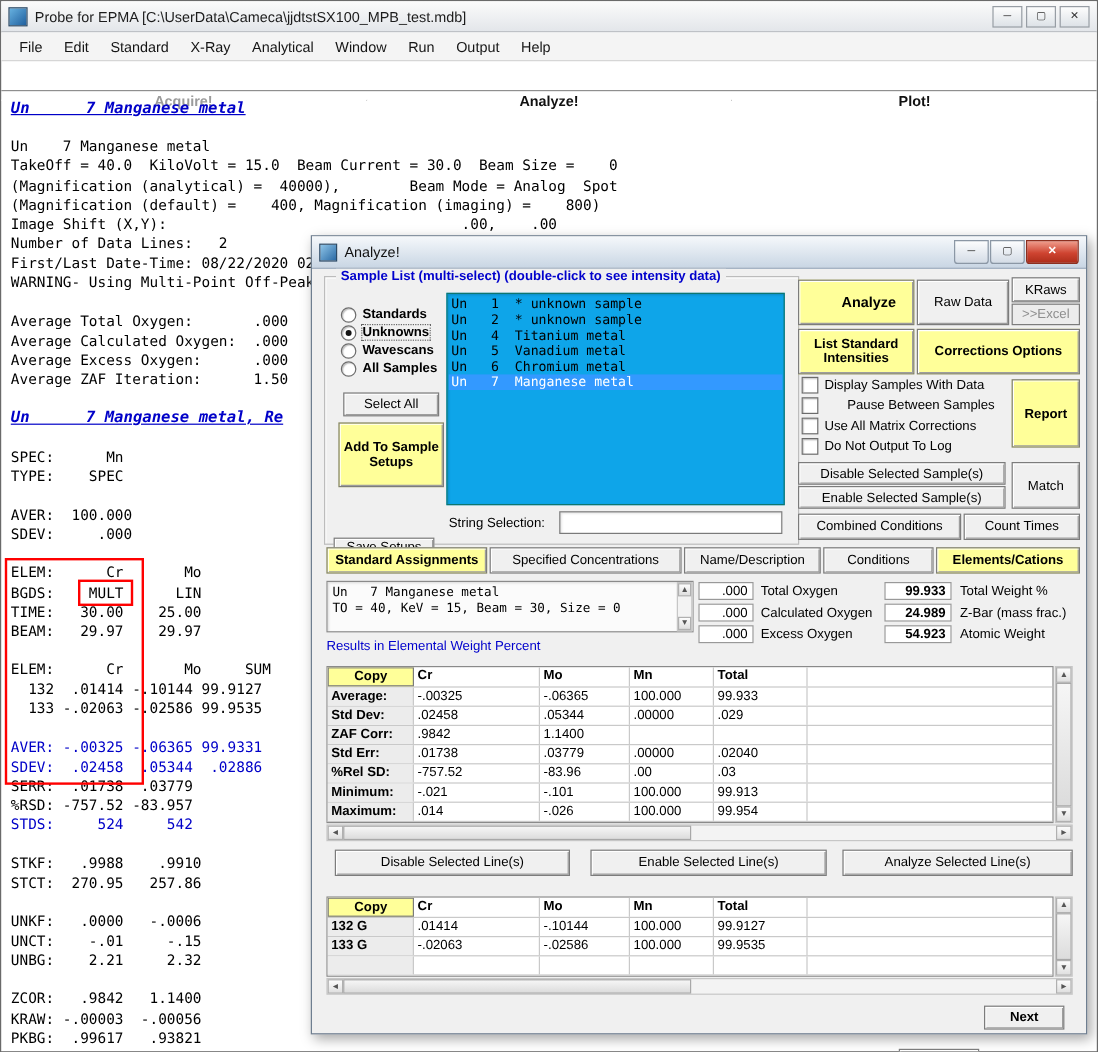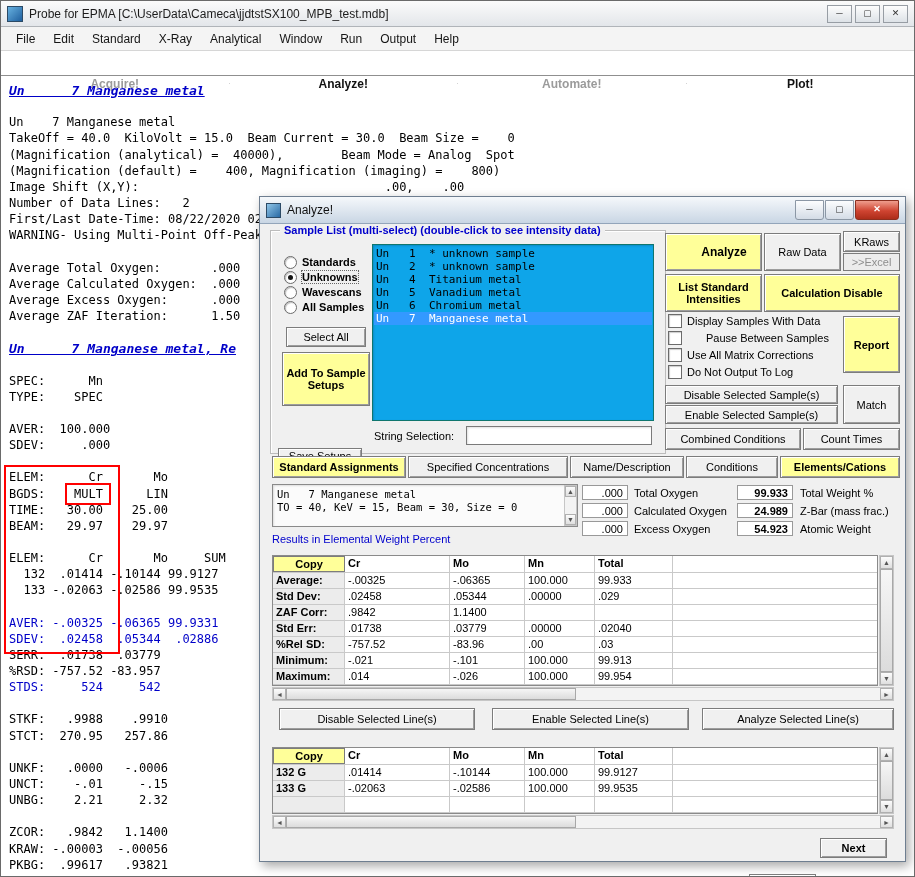--- a/index.html
+++ b/index.html
@@ -100,21 +100,20 @@
       <span class="menu-item">Analytical</span>
       <span class="menu-item">Window</span>
       <span class="menu-item">Run</span>
       <span class="menu-item">Output</span>
       <span class="menu-item">Help</span>
     </div>
 
   <div class="toolbar">
     <div class="tool-seg disabled">Acquire!</div>
     <div class="tool-seg">Analyze!</div>
-    <div class="tool-seg disabled">Automate!</div>
     <div class="tool-seg">Plot!</div>
   </div>
 
   <div class="log">
       <div class="logline hdr">Un      7 Manganese metal</div>
       <div class="logline"></div>
       <div class="logline">Un    7 Manganese metal</div>
       <div class="logline">TakeOff = 40.0  KiloVolt = 15.0  Beam Current = 30.0  Beam Size =    0</div>
       <div class="logline">(Magnification (analytical) =  40000),        Beam Mode = Analog  Spot</div>
       <div class="logline">(Magnification (default) =    400, Magnification (imaging) =    800)</div>
@@ -213,21 +212,21 @@
     <div class="btn" style="left:18px;top:229px;width:84px;height:16px;margin-top:22px;">Save Setups</div>
     <div class="label11" style="left:114px;top:233px;">String Selection:</div>
     <input class="textbox" style="left: 206px; top: 229px; width: 186px; height: 19px;">
 
     <div class="btn yellow big" style="left:405px;top:36px;width:97px;height:38px;padding-left:24px;">Analyze</div>
     <div class="btn" style="left:504px;top:36px;width:77px;height:38px;">Raw Data</div>
     <div class="btn" style="left:583px;top:34px;width:57px;height:21px;">KRaws</div>
     <div class="btn disabled" style="left:583px;top:56px;width:57px;height:18px;">&gt;&gt;Excel</div>
 
     <div class="btn yellow" style="left:405px;top:77px;width:97px;height:38px;">List Standard Intensities</div>
-    <div class="btn yellow" style="left:504px;top:77px;width:136px;height:38px;">Calculation Disable</div>
+    <div class="btn yellow" style="left:504px;top:77px;width:136px;height:38px;">Corrections Options</div>
 
     <div class="check-row" style="left:408px;top:117px;">
       <span class="checkbox"></span>
       <span class="check-label">Display Samples With Data</span>
     </div>
     <div class="check-row" style="left:408px;top:134px;gap:24px;">
       <span class="checkbox"></span>
       <span class="check-label">Pause Between Samples</span>
     </div>
     <div class="check-row" style="left:408px;top:151px;">

